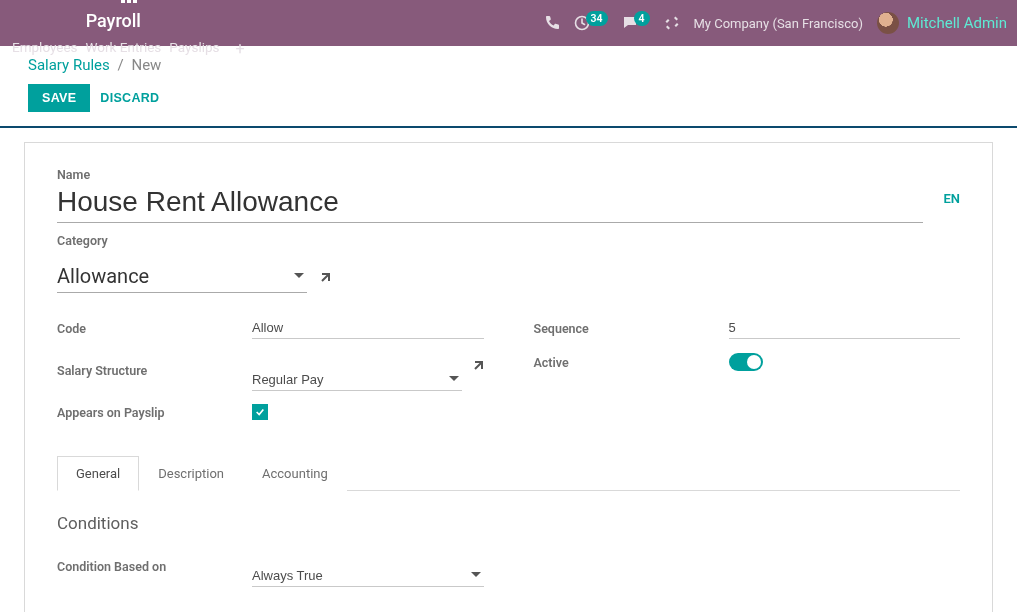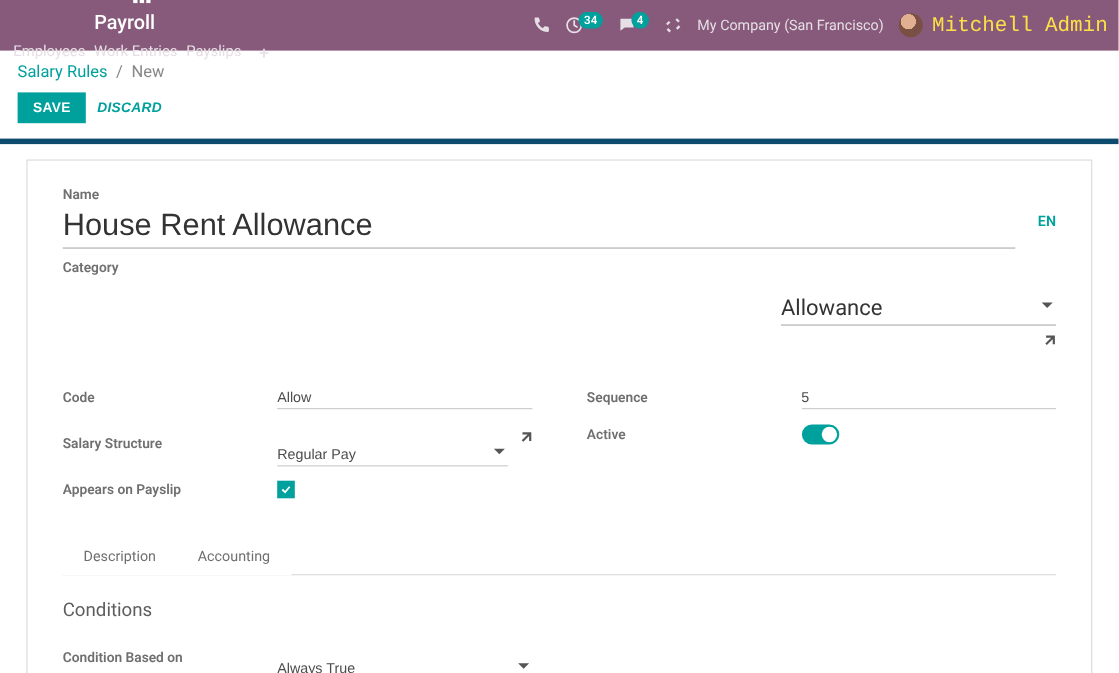--- a/index.html
+++ b/index.html
@@ -14,43 +14,43 @@
   .nav-menu { display: flex; gap: 4px; }
   .nav-menu-item { color: #e6dfe5; font-size: 13.5px; cursor: pointer; padding: 4px 2px; }
   .nav-plus { color: #e6dfe5; font-size: 16px; cursor: pointer; padding: 4px 10px; }
   .nav-right { margin-left: auto; display: flex; align-items: center; gap: 14px; }
   .nav-ico { color: #e6dfe5; cursor: pointer; display: flex; align-items: center; position: relative; }
   .nav-ico svg { width: 16px; height: 16px; fill: #e6dfe5; }
   .badge { background: #00a09d; color: #fff; border-radius: 9px; font-size: 10.5px; font-weight: 600; padding: 1px 5px; margin-left: -4px; position: relative; top: -5px; }
   .company { color: #e6dfe5; font-size: 13px; cursor: pointer; }
   .user { display: flex; align-items: center; gap: 8px; cursor: pointer; }
   .avatar { width: 22px; height: 22px; border-radius: 50%; background: radial-gradient(circle at 40% 35%, #e0b090 0 35%, #7a5045 36% 100%); }
-  .username { color: #fde047; font-size: 19px; font-family: Liberation Mono, monospace; }
-
-  
-  .control-bar { padding: 10px 16px 14px 16px; border-bottom: 5px solid #0c4a6e; }
+  .username { color: #5eead4; font-size: 15px; }
+
+  
+  .control-bar { padding: 10px 16px 14px 28px; border-bottom: 2px solid #0c4a6e; }
   .breadcrumb { font-size: 15px; margin-bottom: 10px; }
   .breadcrumb a { color: #00a09d; text-decoration: none; cursor: pointer; }
   .breadcrumb .sep { color: #888; margin: 0 4px; }
   .breadcrumb .current { color: #888; }
   .btn-row { display: flex; gap: 10px; align-items: center; }
   .btn-primary { background: #00a09d; color: #fff; border: none; padding: 7px 14px; font-size: 12.5px; font-weight: 600; cursor: pointer; letter-spacing: .3px; }
-  .btn-link { background: none; border: none; color: #00a09d; font-size: 12.5px; font-weight: 600; cursor: pointer; letter-spacing: .3px; font-style: italic; }
+  .btn-link { background: none; border: none; color: #00a09d; font-size: 12.5px; font-weight: 600; cursor: pointer; letter-spacing: .3px; }
 
   
   .sheet-wrap { padding: 14px 24px; }
   .sheet { border: 1px solid #d9d9d9; background: #fff; padding: 24px 32px 20px 32px; min-height: 460px; }
 
   .field-label { color: #6f6f6f; font-size: 12.5px; font-weight: 600; margin-bottom: 2px; }
   .big-input-row { display: flex; align-items: flex-end; gap: 20px; margin-bottom: 10px; }
   .big-input { flex: 1; }
   .big-input input { width: 100%; font-size: 28px; font-weight: 400; color: #333; border: none; border-bottom: 1px solid #aaa; padding: 2px 0 4px 0; outline: none; background: transparent; }
   .lang-btn { color: #00a09d; font-size: 13px; font-weight: 600; cursor: pointer; align-self: center; margin-bottom: 10px; }
 
-  .cat-row { display: flex; align-items: flex-end; gap: 8px; margin-top: 14px; margin-bottom: 22px; flex-direction: column; }
+  .cat-row { display: flex; align-items: flex-end; gap: 8px; margin-top: 14px; margin-bottom: 22px; }
   .cat-select { position: relative; width: 250px; }
   .cat-select .val { font-size: 20px; color: #333; padding: 2px 22px 4px 0; border-bottom: 1px solid #aaa; cursor: pointer; }
   .cat-select .caret { position: absolute; right: 2px; bottom: 8px; }
   .ext-link { cursor: pointer; margin-left: 4px; margin-bottom: 6px; }
   .ext-link svg, .caret svg { width: 12px; height: 12px; fill: #555; }
 
   .two-col { display: flex; gap: 50px; }
   .col { flex: 1; }
   .form-row { display: flex; align-items: center; margin-bottom: 8px; min-height: 26px; gap: 45px; }
   .form-row .lbl { width: 150px; color: #6f6f6f; font-size: 12.5px; font-weight: 600; }
@@ -210,20 +210,21 @@
         <div class="form-row">
           <div class="lbl">Active</div>
           <div class="ctl">
               <div class="toggle"></div>
             </div>
         </div>
       </div>
     </div>
 
     <div class="tabs">
+      <div class="tab active">General</div>
       <div class="tab">Description</div>
       <div class="tab">Accounting</div>
     </div>
 
     <div class="section-title">Conditions</div>
     <div class="two-col">
       <div class="col">
         <div class="form-row">
           <div class="lbl">Condition Based on</div>
           <div class="ctl">

